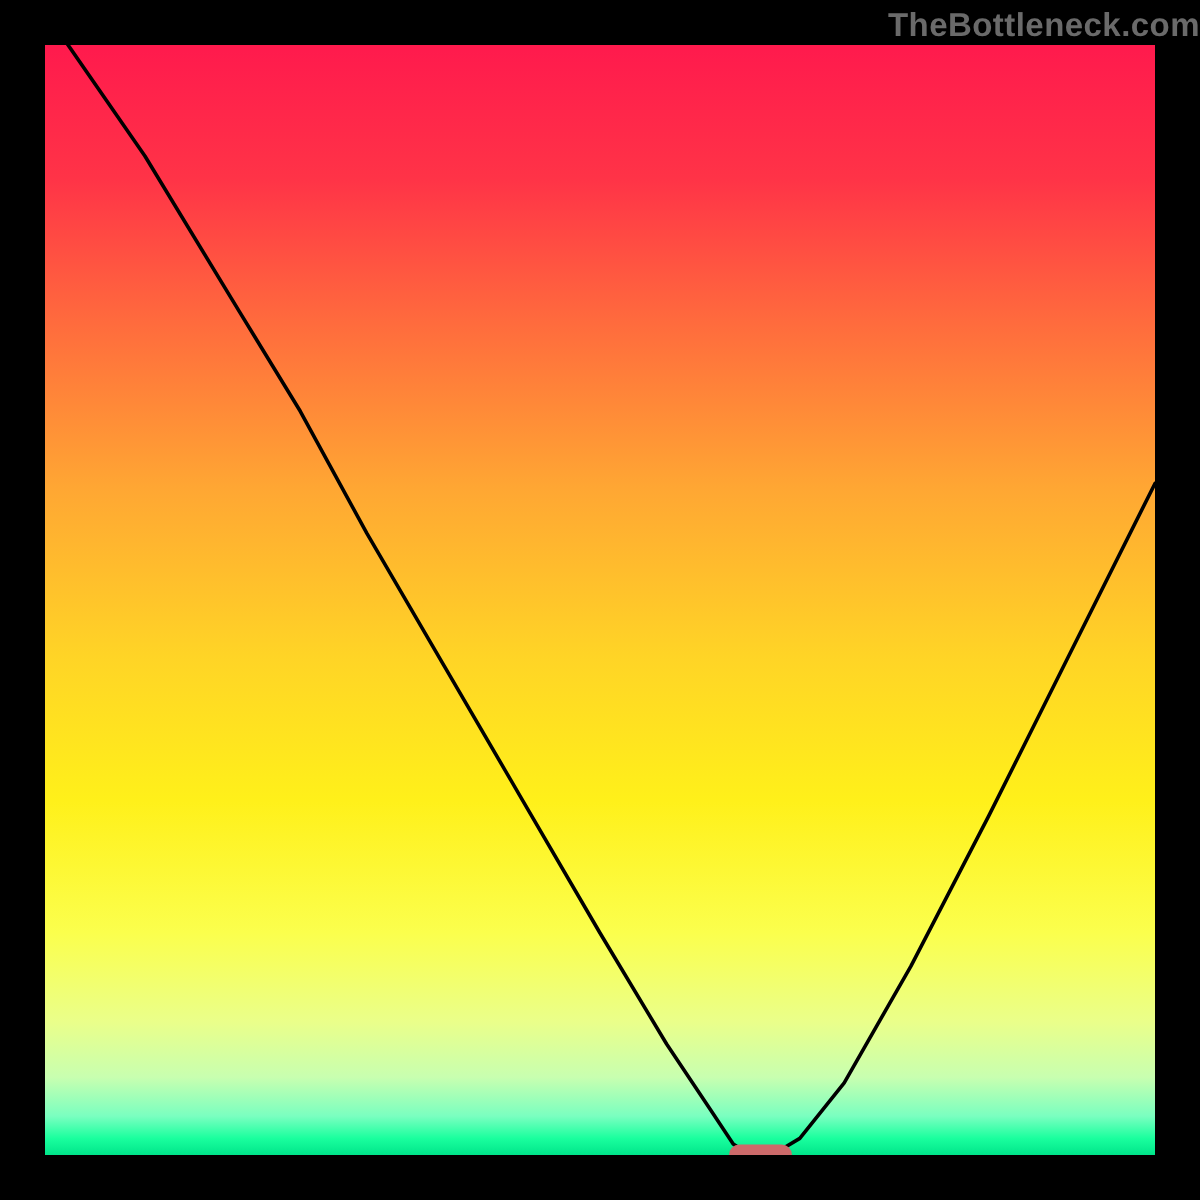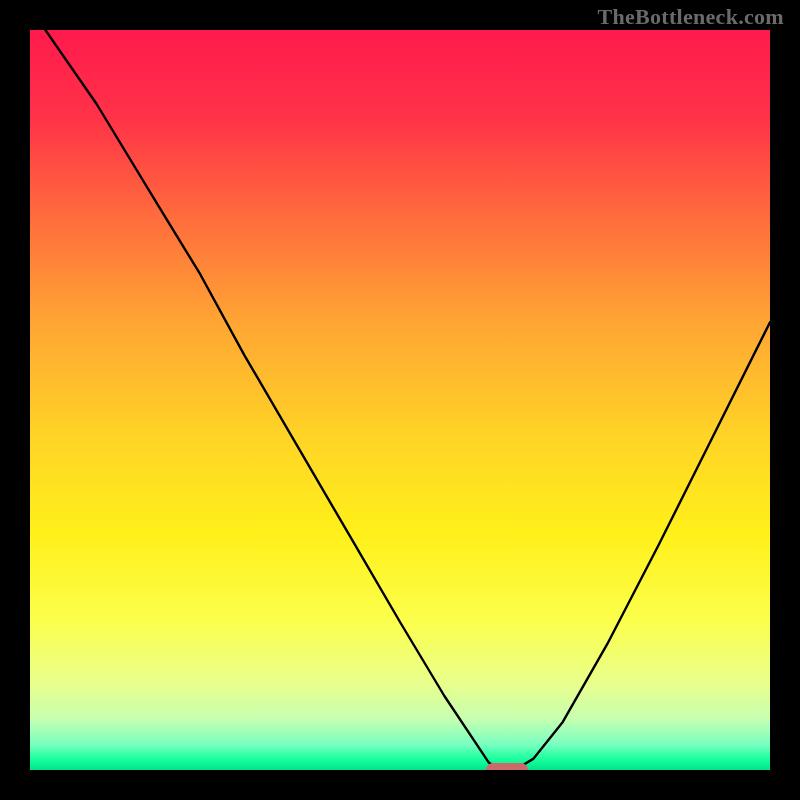--- a/index.html
+++ b/index.html
@@ -20,22 +20,22 @@
     position: absolute;
     left: 30px;
     top: 30px;
     width: 740px;
     height: 740px;
     overflow: hidden;
   }
   .watermark {
     position: absolute;
     top: 4px;
-    right: 16px;
-    font-family: Liberation Serif, serif;
+    right: 0;
+    font-family: Liberation Sans, sans-serif;
     font-size: 22px;
     font-weight: 600;
     color: #6a6a6a;
     letter-spacing: 0.3px;
     user-select: none;
   }
   svg.curve {
     position: absolute;
     inset: 0;
     width: 100%;

